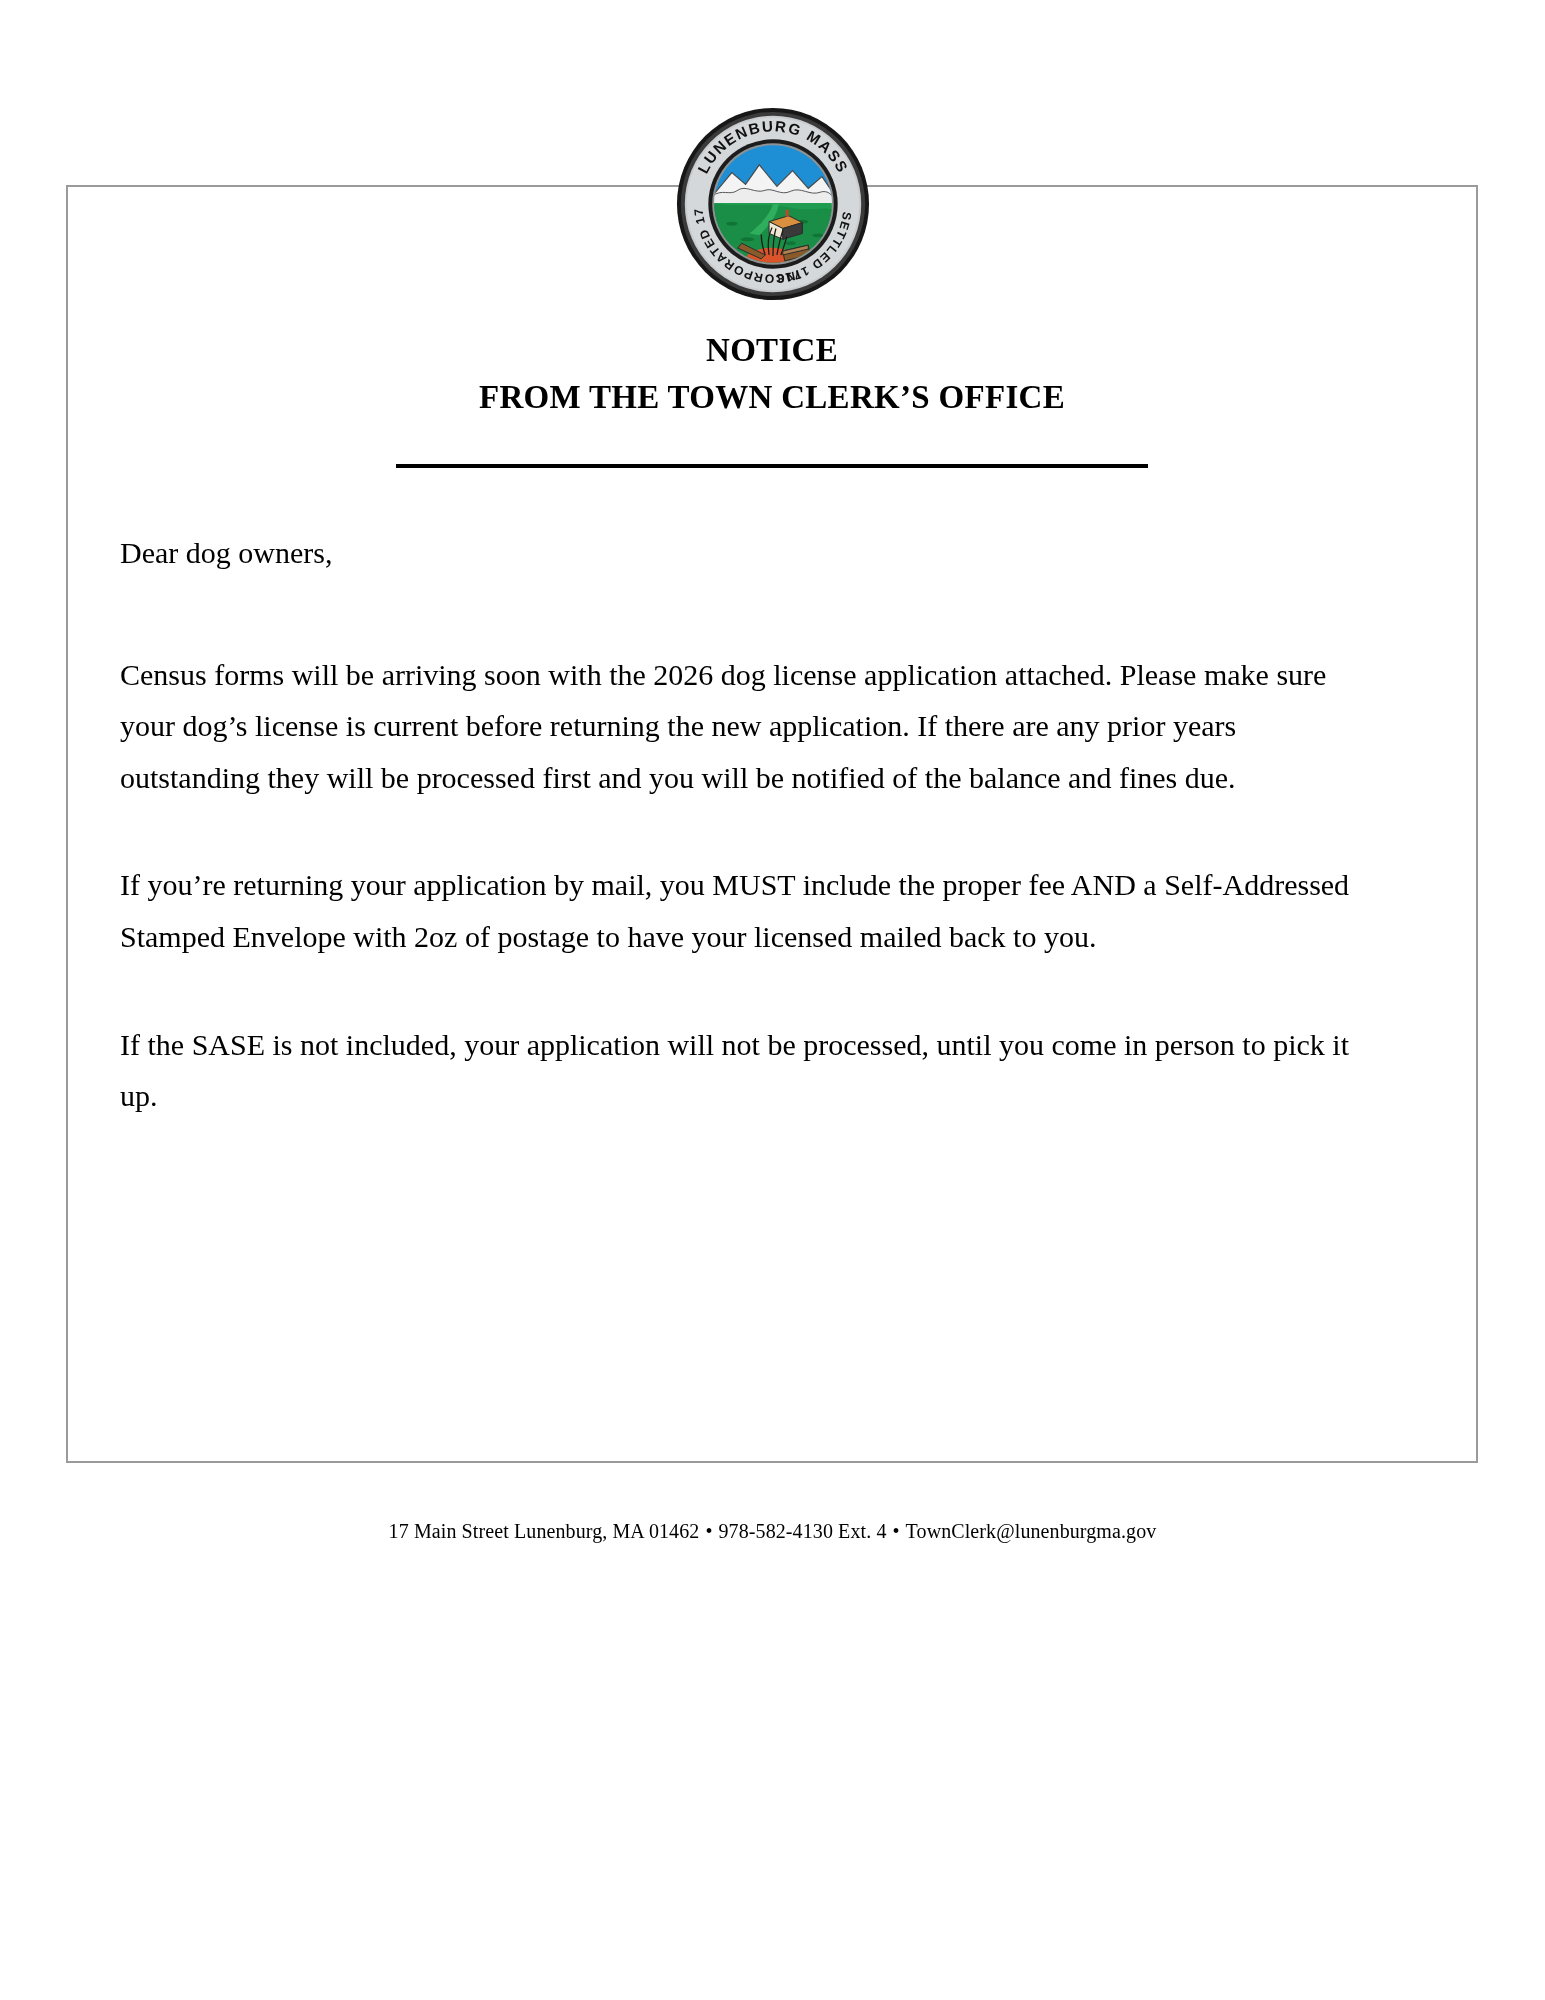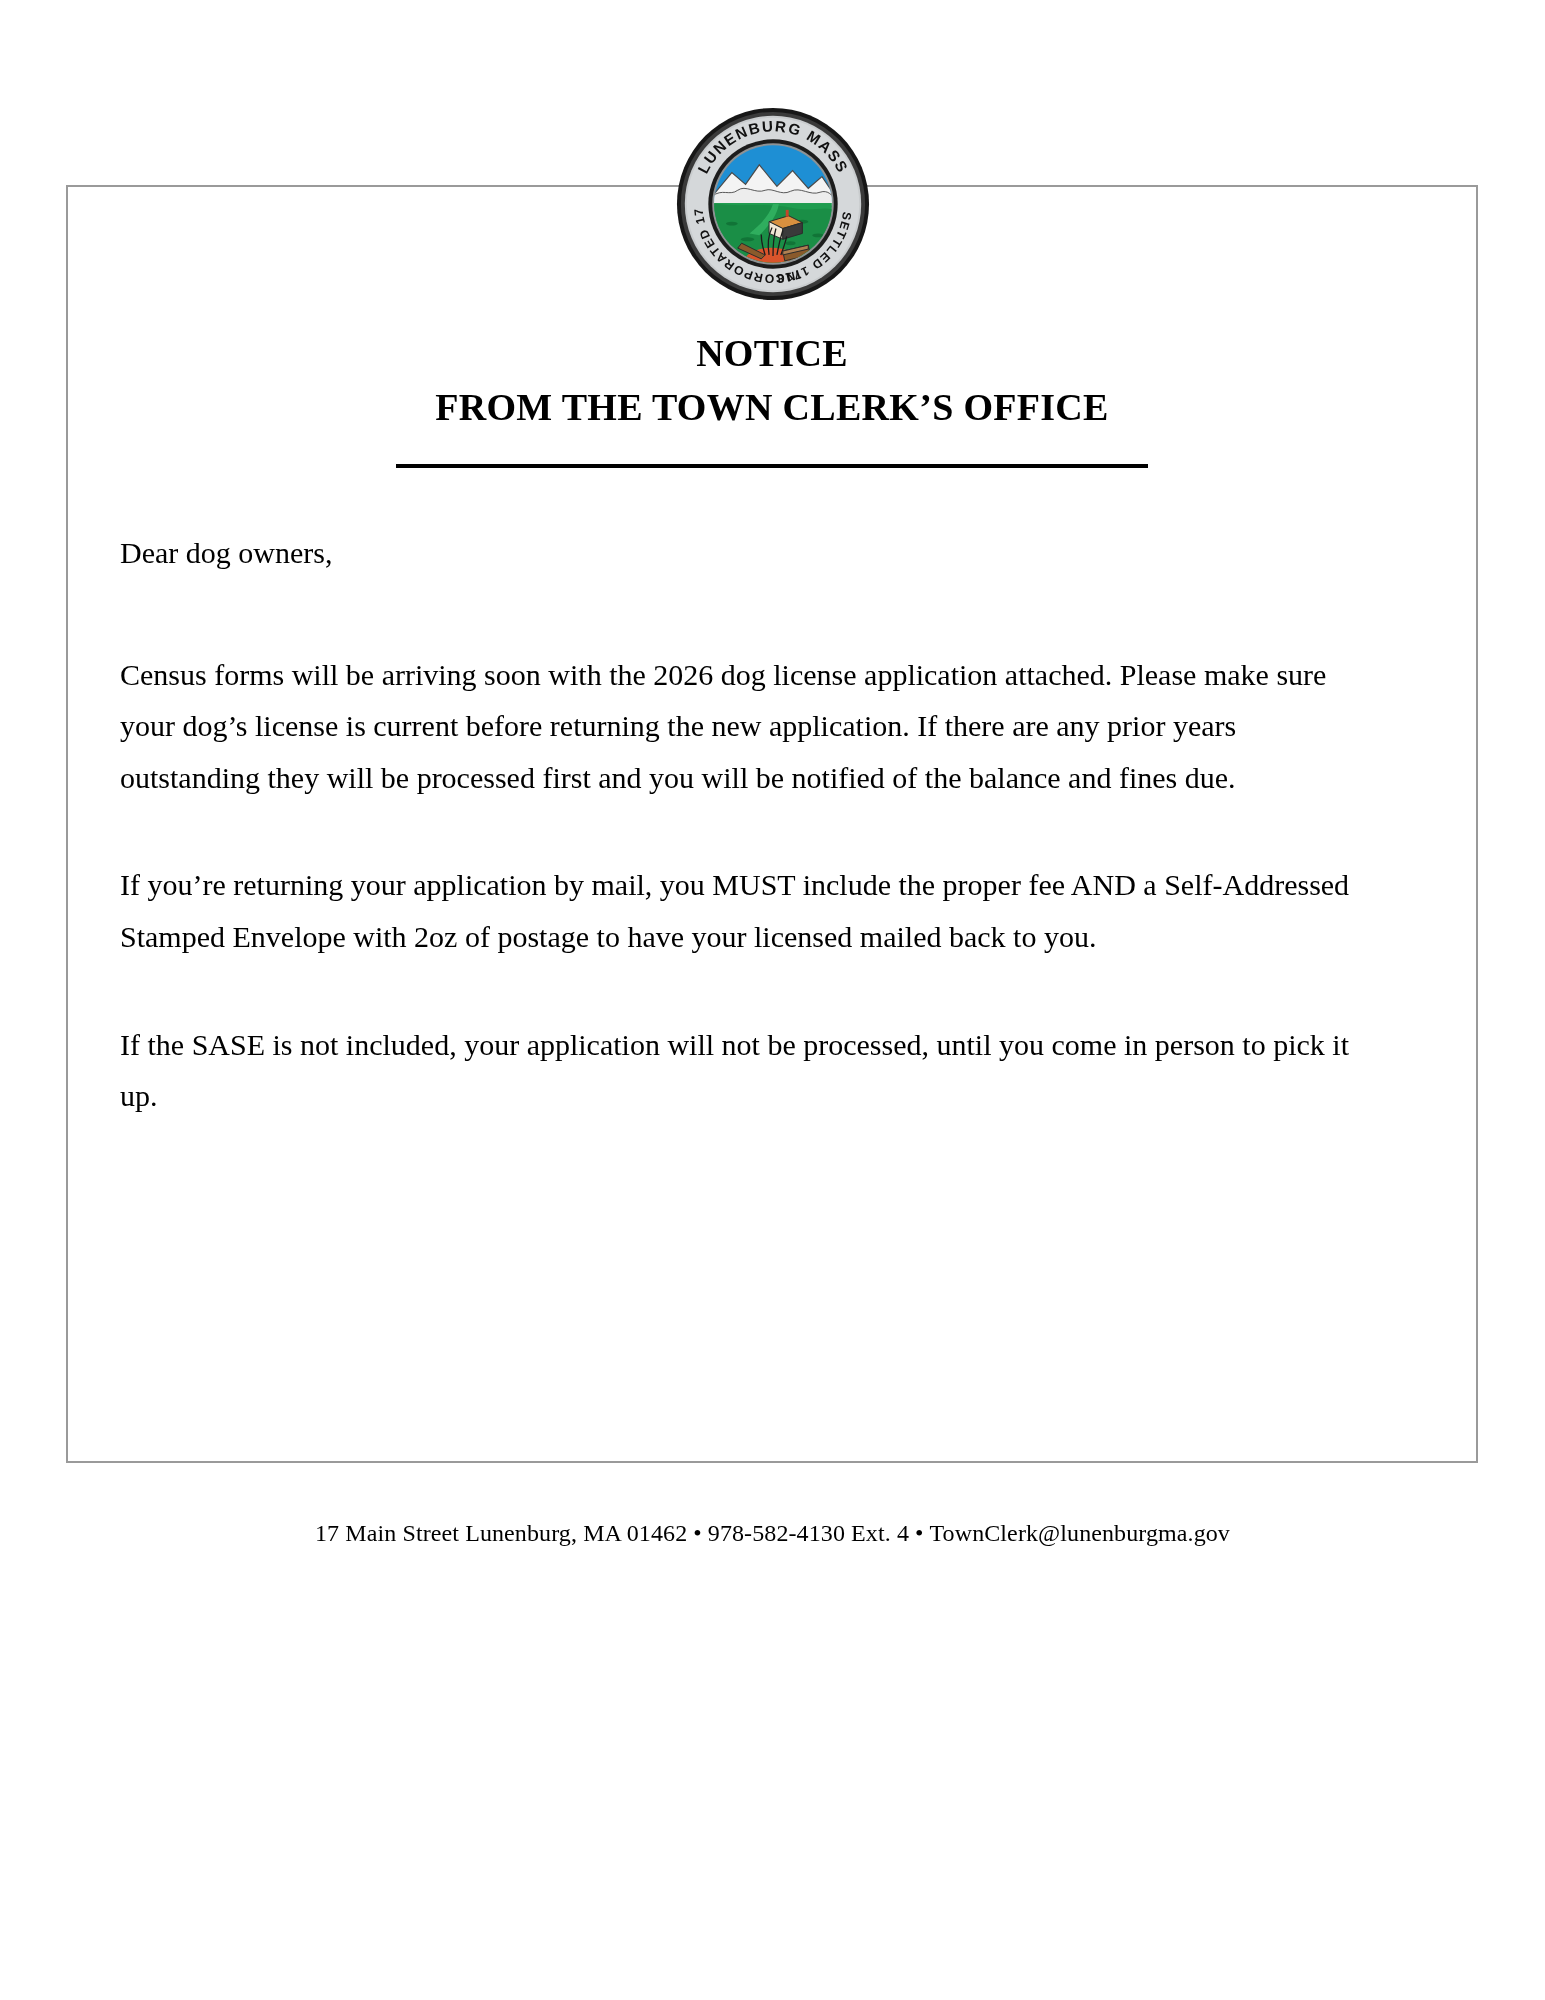--- a/index.html
+++ b/index.html
@@ -58,21 +58,21 @@
     border: 2px solid #9a9a9a;
     background: transparent;
   }
 
   .notice-heading {
     position: absolute;
     left: 0;
     top: 140px;
     width: 100%;
     text-align: center;
-    font-size: 38px;
+    font-size: 33px;
     font-weight: bold;
     line-height: 1.42;
     letter-spacing: 0.3px;
   }
   .notice-heading .line2 { display: block; text-align: center; }
 
   .heading-rule {
     position: absolute;
     left: 50%;
     transform: translateX(-50%);
@@ -102,21 +102,21 @@
   }
   .para:last-child { margin-bottom: 0; }
 
   
   .footer {
     position: absolute;
     left: 0;
     top: 1520px;
     width: 1545px;
     text-align: center;
-    font-size: 24px;
+    font-size: 20px;
     letter-spacing: 0.1px;
   }
   .footer .sep { padding: 0 6px; }
 </style>
 </head>
 <body>
 
 <div class="page">
 
 

